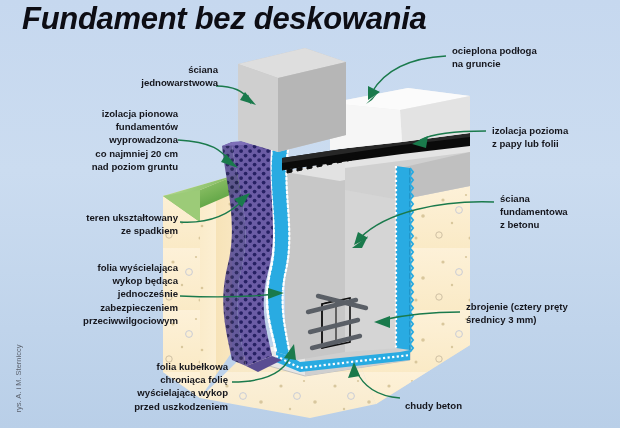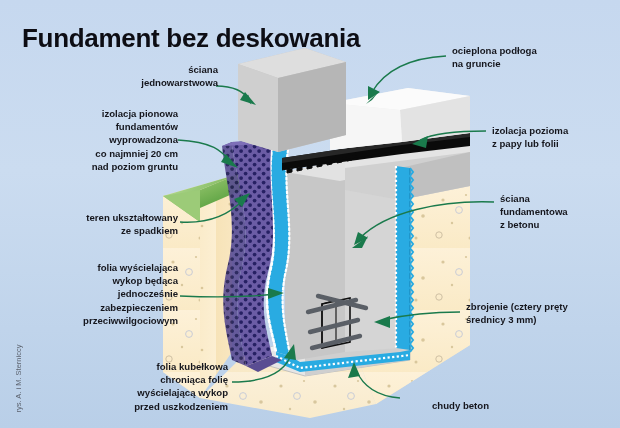--- a/index.html
+++ b/index.html
@@ -13,26 +13,27 @@
     height: 428px;
     overflow: hidden;
     background: linear-gradient(180deg, #c6d8ef 0%, #cbdcf0 40%, #b9cfe8 100%);
     font-family: "Liberation Sans", sans-serif;
   }
 
   
   #title {
     position: absolute;
     left: 22px;
-    top: 23px;
-    font-size: 26px;
+    top: 1px;
+    font-size: 31px;
     font-weight: bold;
     color: #0d0d14;
     letter-spacing: -0.3px;
     white-space: nowrap;
+    font-style: italic;
   }
 
   
   #credit {
     position: absolute;
     left: -27px;
     top: 374px;
     width: 90px;
     transform: rotate(-90deg);
     transform-origin: 50% 50%;
@@ -299,15 +300,15 @@
   <div class="label l" style="left:492px; top:124px; width:130px;">izolacja pozioma
 z papy lub folii</div>
 
   <div class="label l" style="left:500px; top:192px; width:120px;">ściana
 fundamentowa
 z betonu</div>
 
   <div class="label l" style="left:466px; top:300px; width:154px;">zbrojenie (cztery pręty
 średnicy 3 mm)</div>
 
-  <div class="label l" style="left:405px; top:399px; width:110px;margin-left:27px;">chudy beton</div>
+  <div class="label l" style="left:405px; top:399px; width:110px;">chudy beton</div>
 
 </div>
 
 </body></html>

